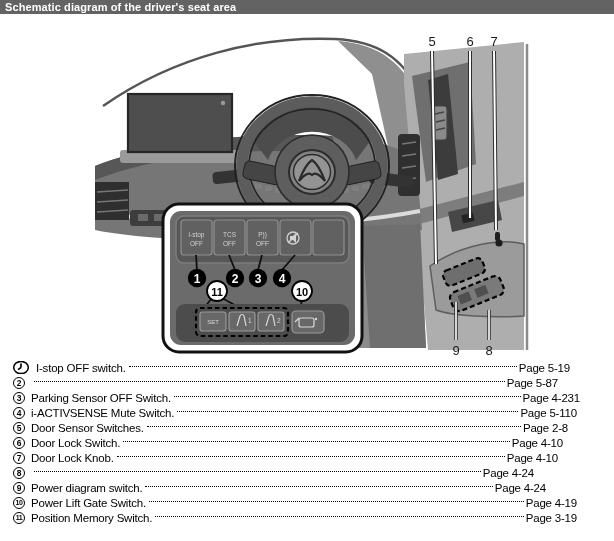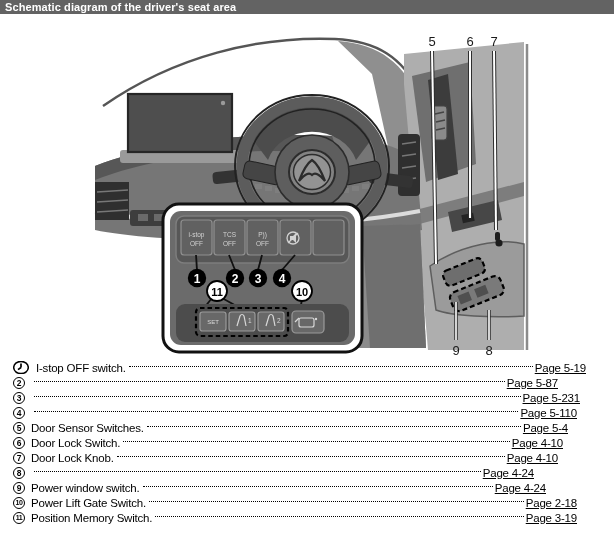--- a/index.html
+++ b/index.html
@@ -24,23 +24,23 @@
     display:flex;align-items:center;justify-content:center;
     font-size:8.5px;font-weight:bold;margin-right:6px;box-sizing:border-box;
   }
   .marker.two{font-size:7px;letter-spacing:-.5px;}
   .marker-icon{flex:0 0 auto;width:16px;height:13px;margin-right:4px;}
   .lbl{flex:0 0 auto;}
   .dots{
     flex:1 1 auto;min-width:8px;border-bottom:1.6px dotted #000;
     margin:0 2px 3px 3px;
   }
-  .pg{flex:0 0 auto;text-decoration:underline;}
+  .pg{flex:0 0 auto;}
   
-  .lrow:nth-child(1){padding-right:28px;}
+  .lrow:nth-child(1){padding-right:44px;}
   .lrow:nth-child(2){padding-right:56px;}
   .lrow:nth-child(3){padding-right:34px;}
   .lrow:nth-child(4){padding-right:37px;}
   .lrow:nth-child(5){padding-right:46px;}
   .lrow:nth-child(6){padding-right:51px;}
   .lrow:nth-child(7){padding-right:56px;}
   .lrow:nth-child(8){padding-right:80px;}
   .lrow:nth-child(9){padding-right:68px;}
   .lrow:nth-child(10){padding-right:37px;}
   .lrow:nth-child(11){padding-right:37px;}
@@ -287,35 +287,37 @@
     </div>
 
     <div class="lrow">
       <span class="marker">2</span>
       <span class="dots"></span>
       <span class="pg">Page 5-87</span>
     </div>
 
     <div class="lrow">
       <span class="marker">3</span>
-      <span class="dots"></span>
-      <span class="pg">Page 5-231</span>
+      <span class="lbl">Parking Sensor OFF Switch.</span>
+      <span class="dots"></span>
+      <span class="pg">Page 4-231</span>
     </div>
 
     <div class="lrow">
       <span class="marker">4</span>
+      <span class="lbl">i-ACTIVSENSE Mute Switch.</span>
       <span class="dots"></span>
       <span class="pg">Page 5-110</span>
     </div>
 
     <div class="lrow">
       <span class="marker">5</span>
       <span class="lbl">Door Sensor Switches.</span>
       <span class="dots"></span>
-      <span class="pg">Page 5-4</span>
+      <span class="pg">Page 2-8</span>
     </div>
 
     <div class="lrow">
       <span class="marker">6</span>
       <span class="lbl">Door Lock Switch.</span>
       <span class="dots"></span>
       <span class="pg">Page 4-10</span>
     </div>
 
     <div class="lrow">
@@ -326,30 +328,30 @@
     </div>
 
     <div class="lrow">
       <span class="marker">8</span>
       <span class="dots"></span>
       <span class="pg">Page 4-24</span>
     </div>
 
     <div class="lrow">
       <span class="marker">9</span>
-      <span class="lbl">Power window switch.</span>
+      <span class="lbl">Power diagram switch.</span>
       <span class="dots"></span>
       <span class="pg">Page 4-24</span>
     </div>
 
     <div class="lrow">
       <span class="marker two">10</span>
       <span class="lbl">Power Lift Gate Switch.</span>
       <span class="dots"></span>
-      <span class="pg">Page 2-18</span>
+      <span class="pg">Page 4-19</span>
     </div>
 
     <div class="lrow">
       <span class="marker two">11</span>
       <span class="lbl">Position Memory Switch.</span>
       <span class="dots"></span>
       <span class="pg">Page 3-19</span>
     </div>
 
   </div>

